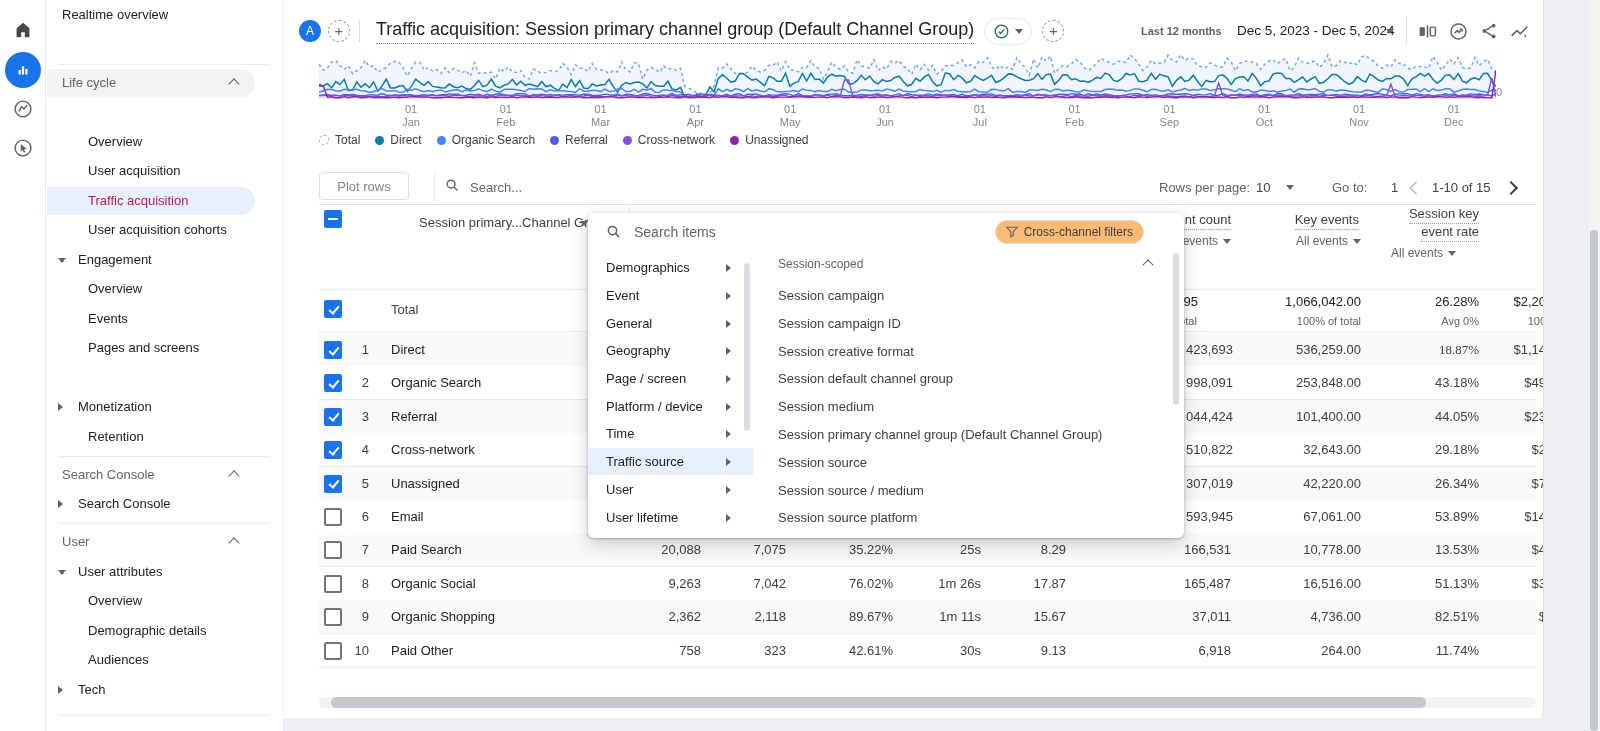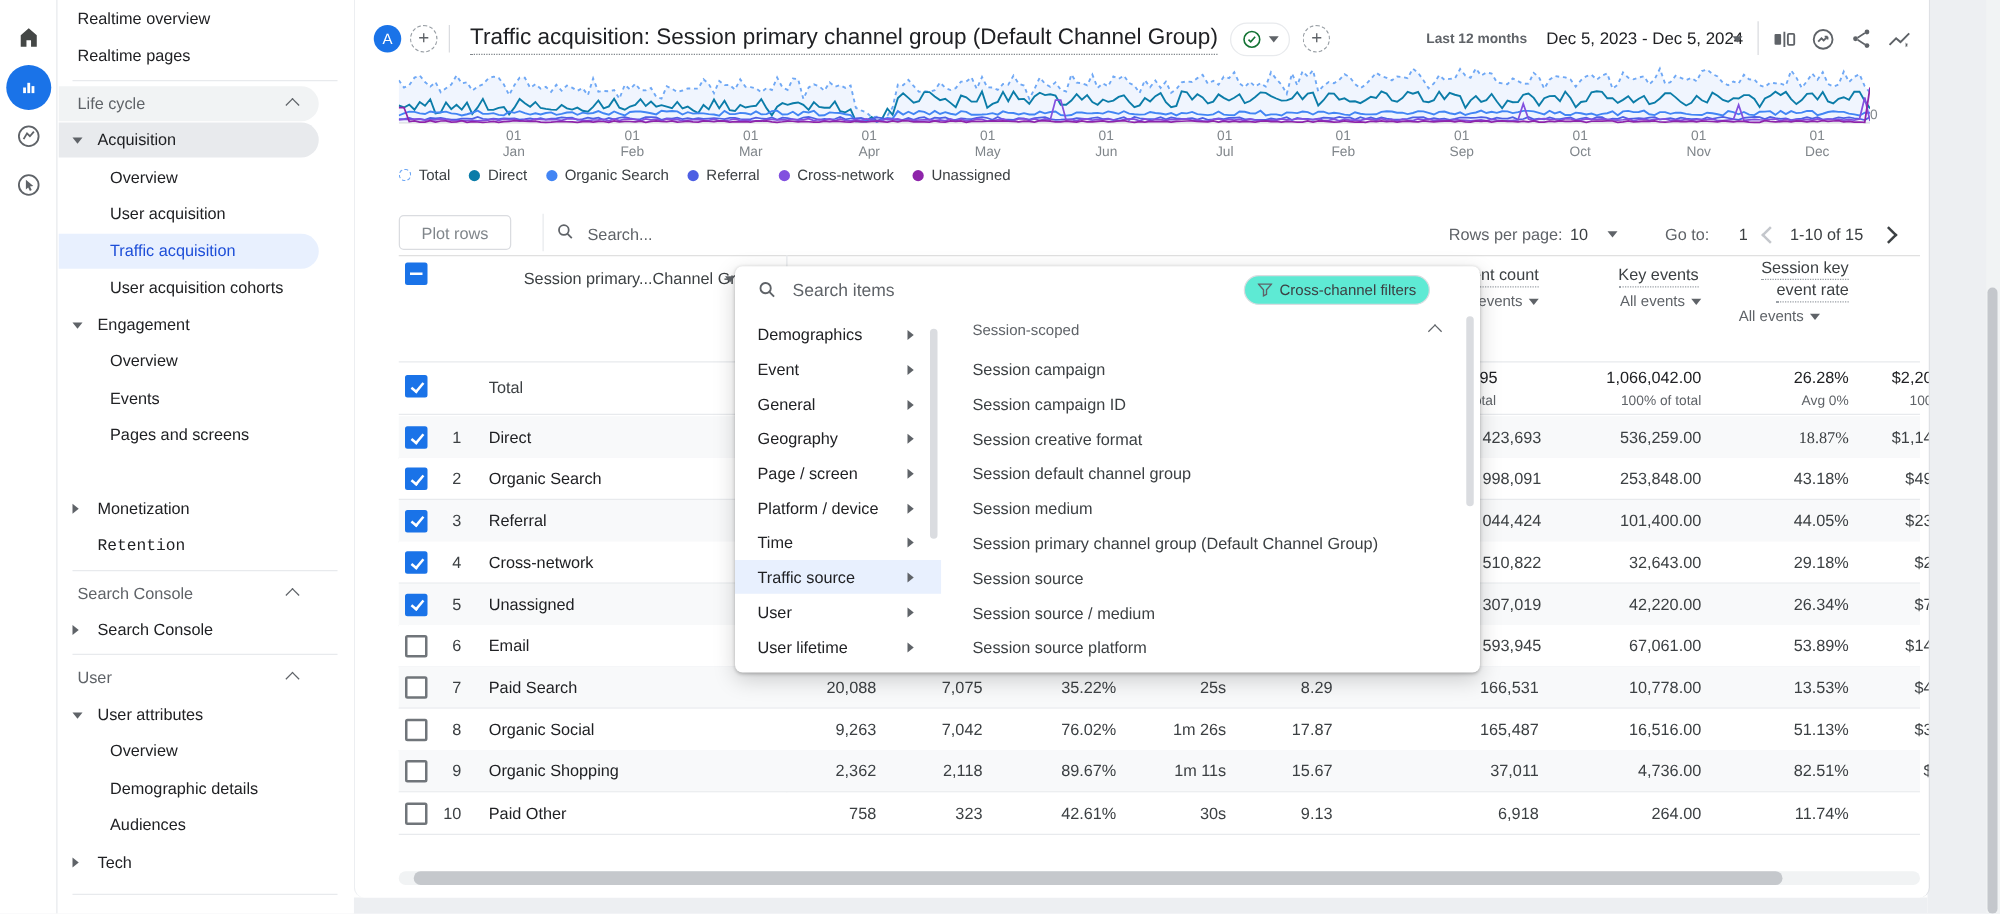--- a/index.html
+++ b/index.html
@@ -52,21 +52,21 @@
   .tot-sub{font-size:11px;color:#5f6368;}
   .trow{position:absolute;left:35px;width:1217px;height:34px;box-sizing:border-box;border-bottom:1px solid #e8eaed;}
   .cell{position:absolute;font-size:13px;color:#3c4043;top:9px;white-space:nowrap;}
   .cell-name{color:#202124;font-weight:500;}
   #hscroll{position:absolute;left:35px;top:697px;width:1217px;height:11px;background:#f1f3f4;border-radius:6px;}
   #hscroll-thumb{position:absolute;left:12px;top:0;width:1095px;height:11px;background:#c5c8cc;border-radius:6px;}
   
   #dim-menu{position:absolute;left:304px;top:213px;width:596px;height:325px;background:#fff;border-radius:6px;
     box-shadow:0 1px 3px rgba(0,0,0,.25),0 6px 18px rgba(0,0,0,.18);z-index:10;}
   .menu-item{position:absolute;height:27px;line-height:27px;font-size:13px;}
-  .chip{position:absolute;display:flex;align-items:center;gap:6px;height:22px;padding:0 10px;border:1px solid #dadce0;border-radius:12px;font-size:12px;color:#3c4043;background:#5eead4;}
+  .chip{position:absolute;display:flex;align-items:center;gap:6px;height:22px;padding:0 10px;border:1px solid #dadce0;border-radius:12px;font-size:12px;color:#3c4043;background:#fdba74;}
   .scroll-thumb{position:absolute;width:6px;background:#dadce0;border-radius:3px;}
   .tick{position:absolute;width:44px;text-align:center;font-size:11px;color:#80868b;line-height:13px;}
   .legend-item{display:flex;align-items:center;gap:6px;font-size:12px;color:#3c4043;}
   .dot{width:9px;height:9px;border-radius:50%;}
 </style>
 </head>
 <body>
 
 <div id="stage">
 
@@ -100,43 +100,35 @@
           <circle cx="12" cy="12" r="8.6" fill="none" stroke="#5f6368" stroke-width="1.6"></circle>
           <path d="M9.5 7.5 L16 12.8 L13.1 13.3 L14.6 16.4 L13 17.2 L11.5 14.1 L9.5 16 Z" fill="#5f6368"></path>
         </svg>
     </div>
   </div>
 
   <div id="sidebar">
       <div class="sb-row" style="top: 1px;">
         <div class="sb-label" style="left: 17px;">Realtime overview</div>
       </div>
-      <div class="sb-row" style="top: 30.5px;">
-        <div class="sb-label" style="left: 17px;">Realtime pages</div>
-      </div>
       <div class="sb-divider" style="top: 63.5px;"></div>
       <div class="sb-row" style="top: 68.5px;">
         <div class="sb-pill" style="background: rgb(241, 243, 244);"></div>
         <div class="sb-label sb-header" style="left: 17px;">Life cycle</div>
         <span class="chev chev-up" style="position: absolute; left: 185px; top: 11px;"></span>
       </div>
-      <div class="sb-row" style="top: 98px;">
-        <div class="sb-pill" style="background: rgb(232, 234, 237);"></div>
-        <span class="tri-d" style="position: absolute; left: 13px; top: 12px;"></span>
-        <div class="sb-label" style="left: 33px;">Acquisition</div>
-      </div>
       <div class="sb-row" style="top: 127.5px;">
         <div class="sb-label" style="left: 43px;">Overview</div>
       </div>
       <div class="sb-row" style="top: 157px;">
         <div class="sb-label" style="left: 43px;">User acquisition</div>
       </div>
       <div class="sb-row" style="top: 186.5px;">
         <div class="sb-pill" style="background: rgb(232, 240, 254);"></div>
-        <div class="sb-label" style="left: 43px; color: #1d4ed8; font-weight: 500;">Traffic acquisition</div>
+        <div class="sb-label" style="left: 43px; color: #be185d; font-weight: 500;">Traffic acquisition</div>
       </div>
       <div class="sb-row" style="top: 216px;">
         <div class="sb-label" style="left: 43px;">User acquisition cohorts</div>
       </div>
       <div class="sb-row" style="top: 245.5px;">
         <span class="tri-d" style="position: absolute; left: 13px; top: 12px;"></span>
         <div class="sb-label" style="left: 33px;">Engagement</div>
       </div>
       <div class="sb-row" style="top: 275px;">
         <div class="sb-label" style="left: 43px;">Overview</div>
@@ -145,21 +137,21 @@
         <div class="sb-label" style="left: 43px;">Events</div>
       </div>
       <div class="sb-row" style="top: 334px;">
         <div class="sb-label" style="left: 43px;">Pages and screens</div>
       </div>
       <div class="sb-row" style="top: 393px;">
         <span class="tri-r" style="position: absolute; left: 13px; top: 10px;"></span>
         <div class="sb-label" style="left: 33px;">Monetization</div>
       </div>
       <div class="sb-row" style="top: 422.5px;">
-        <div class="sb-label" style="left: 33px; font-family: Liberation Mono, monospace;">Retention</div>
+        <div class="sb-label" style="left: 43px;">Retention</div>
       </div>
       <div class="sb-divider" style="top: 455.5px;"></div>
       <div class="sb-row" style="top: 460.5px;">
         <div class="sb-label sb-header" style="left: 17px;">Search Console</div>
         <span class="chev chev-up" style="position: absolute; left: 185px; top: 11px;"></span>
       </div>
       <div class="sb-row" style="top: 490px;">
         <span class="tri-r" style="position: absolute; left: 13px; top: 10px;"></span>
         <div class="sb-label" style="left: 33px;">Search Console</div>
       </div>

